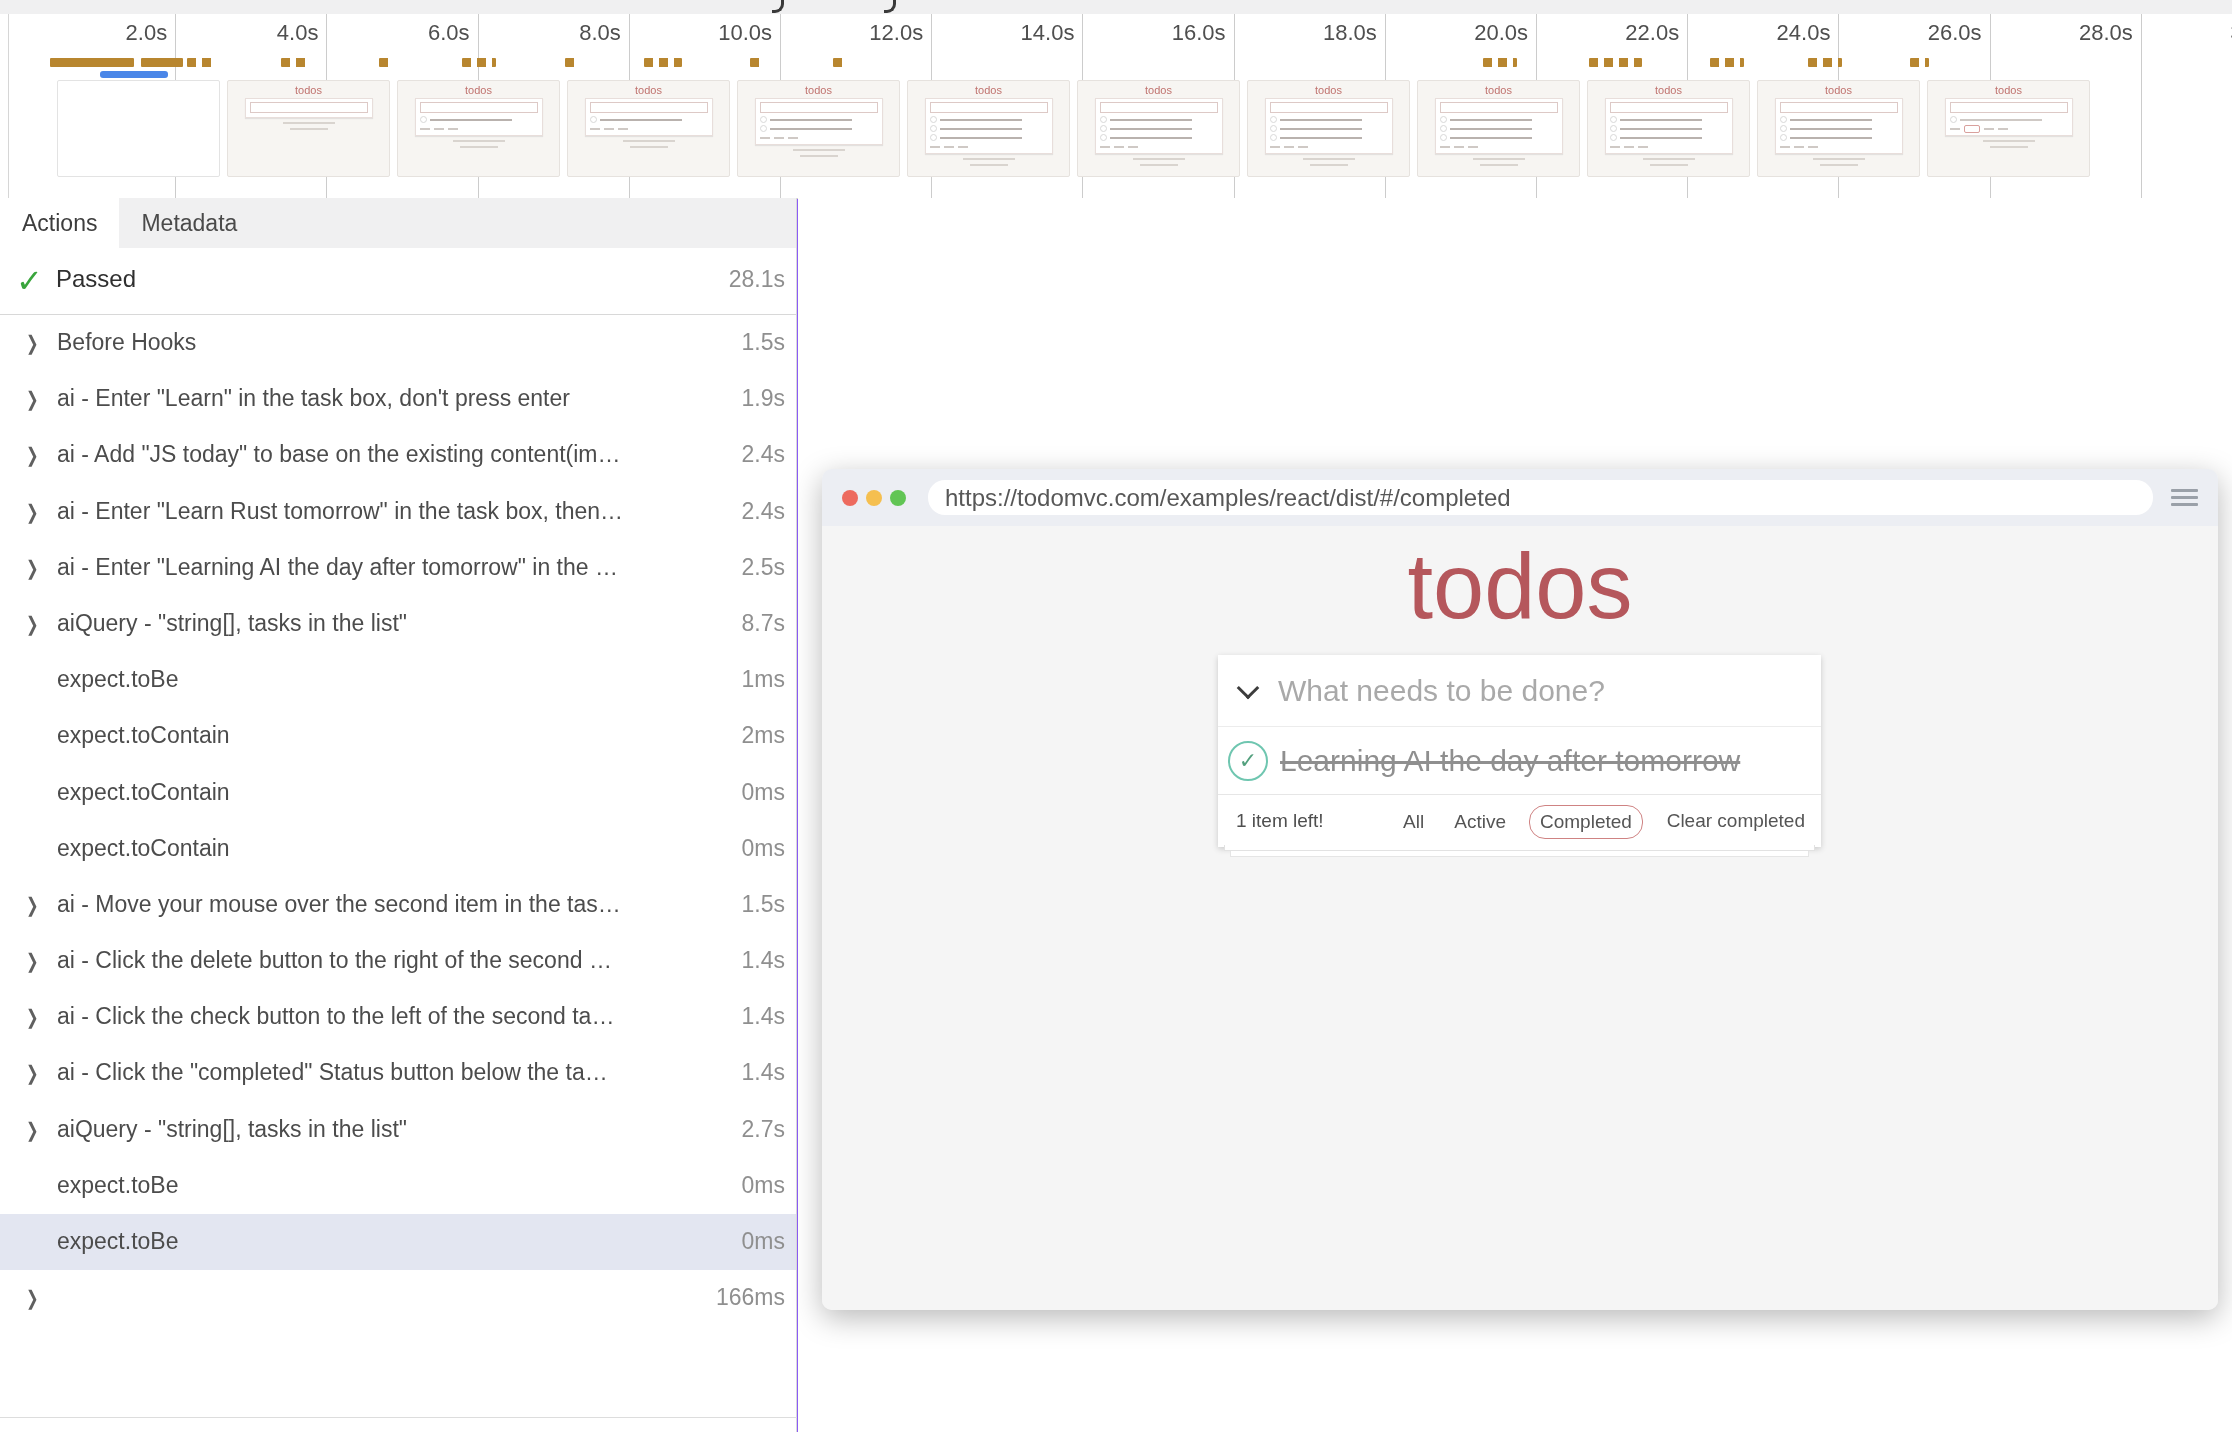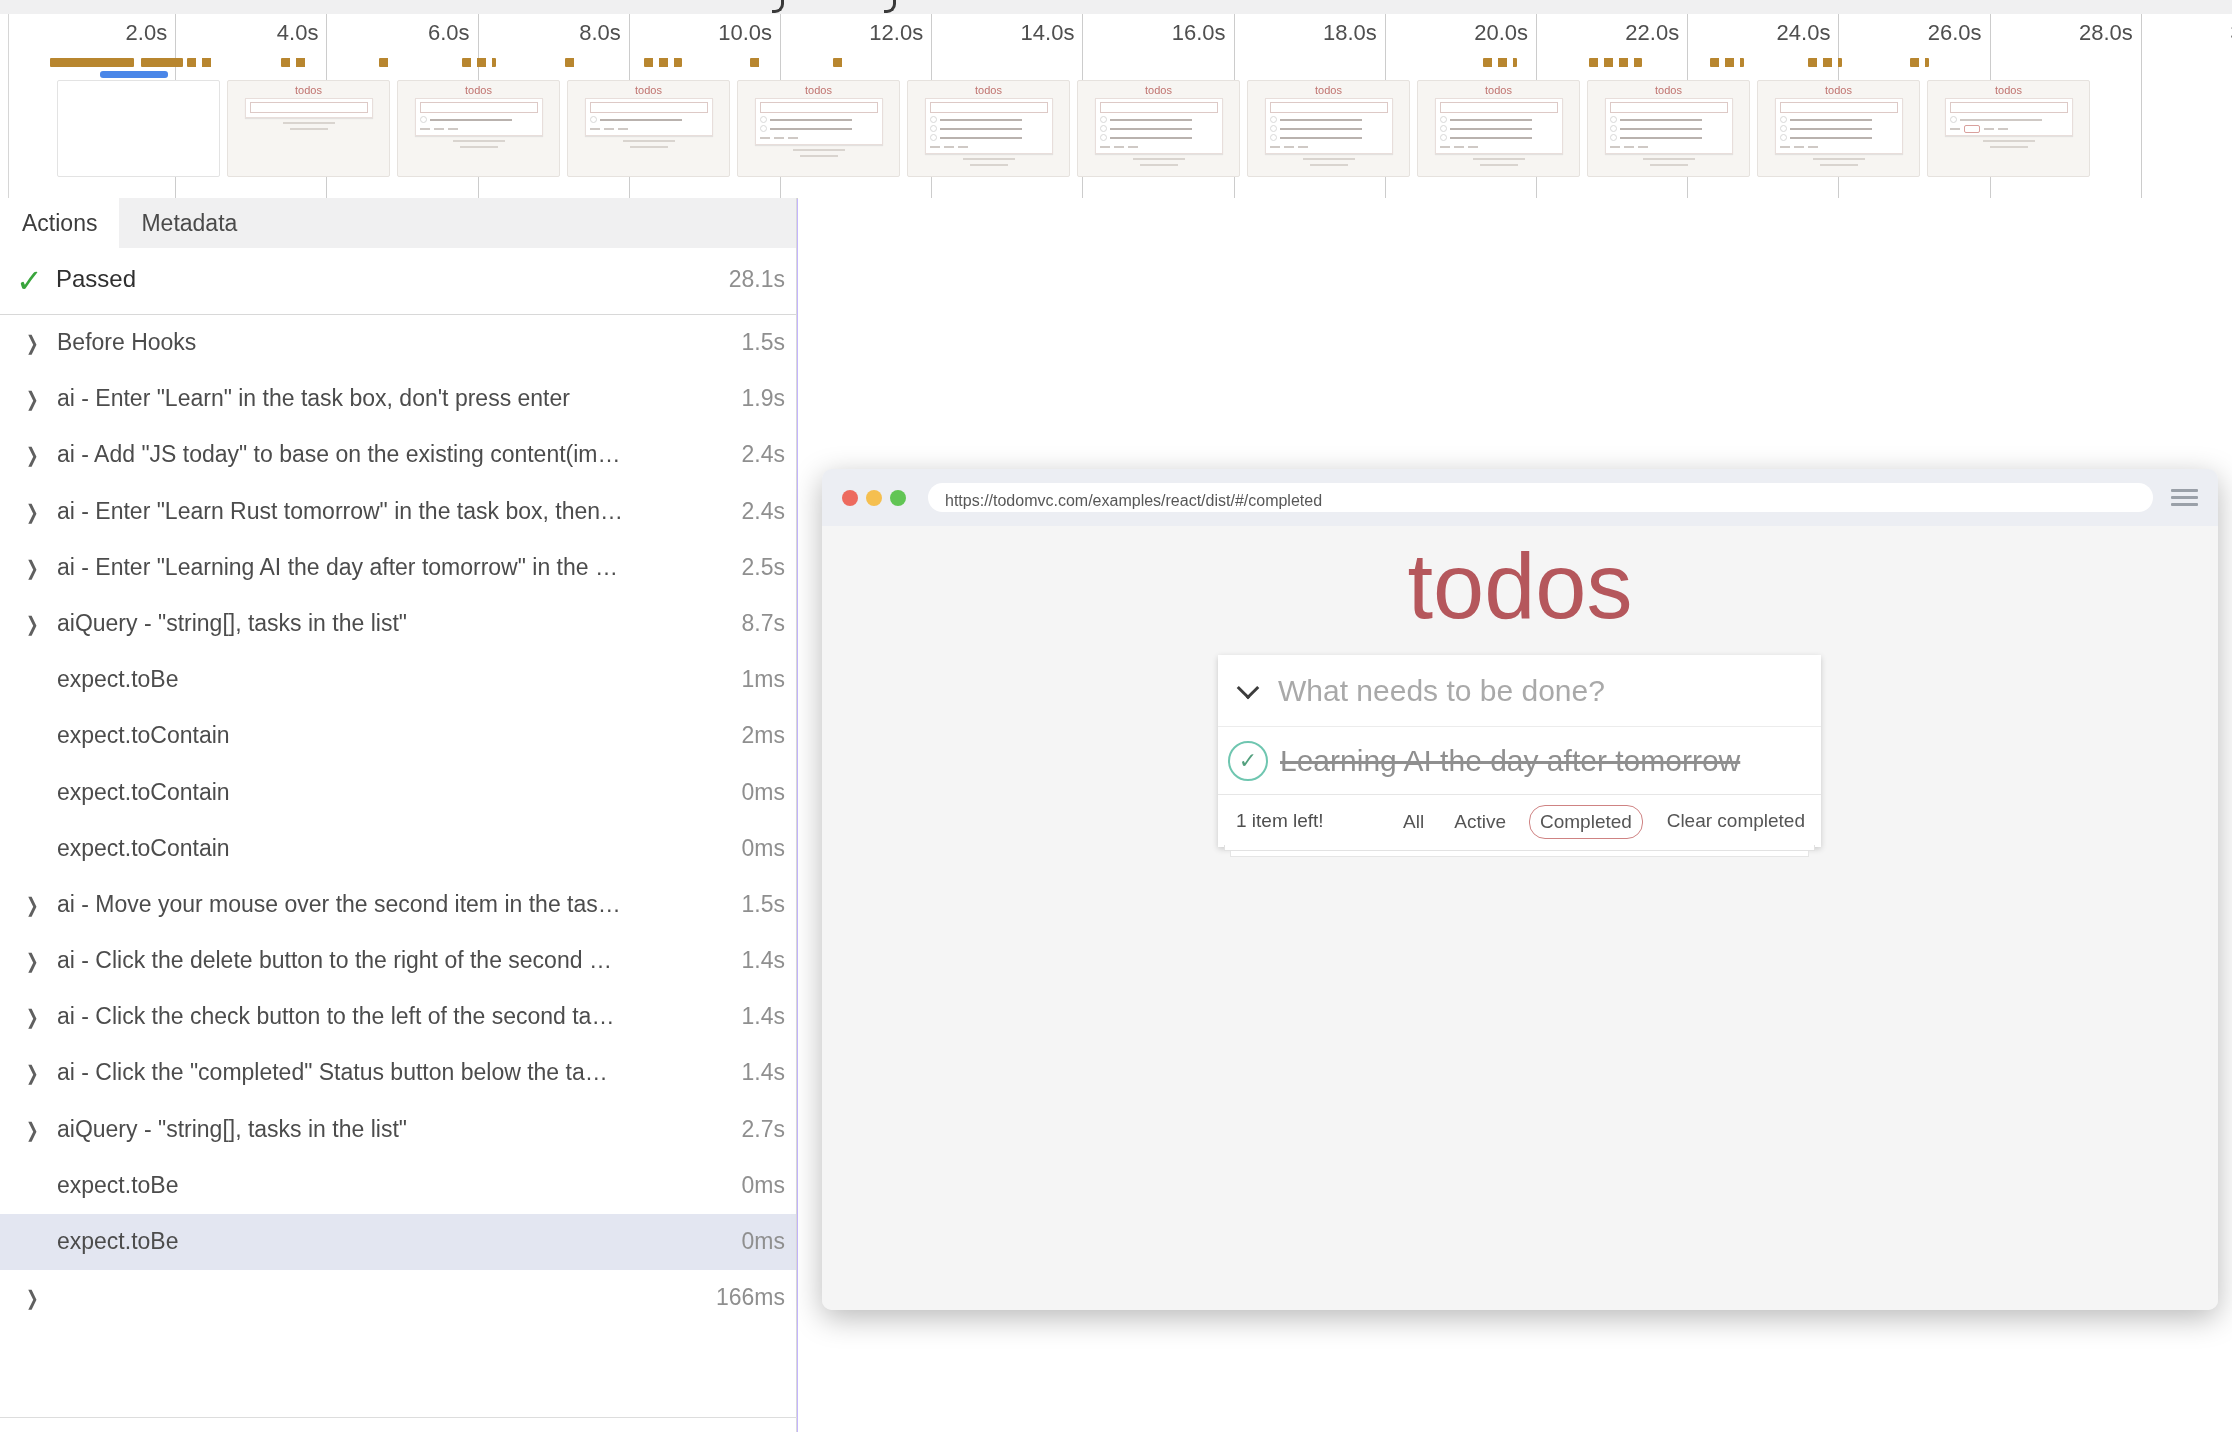--- a/index.html
+++ b/index.html
@@ -1,16 +1,16 @@
 <!DOCTYPE html>
 <html style="--amber: #b8862f; --blue: #4a86e8;"><head>
 <meta charset="utf-8">
 <style>
   html,body{margin:0;padding:0;background:#fff;}
-  .root{position:relative;width:2232px;height:1432px;overflow:hidden;background:#c4b5fd;
+  .root{position:relative;width:2232px;height:1432px;overflow:hidden;background:#8b5cf6;
         font-family:"Liberation Sans",sans-serif;-webkit-font-smoothing:antialiased;}
 
   
   .topstrip{position:absolute;left:0;top:0;width:2232px;height:14px;background:#f0f0f1;overflow:hidden;}
   .frag{position:absolute;top:-2px;width:9px;height:12px;border-right:3px solid #3a3a3a;
         border-bottom:3px solid #3a3a3a;border-bottom-right-radius:9px;}
 
   
   .timeline{position:absolute;left:0;top:14px;width:2232px;height:184px;background:#fff;
             border-bottom:1px solid #cfcfcf;overflow:hidden;}
@@ -62,22 +62,22 @@
 
   .ext-icon{position:absolute;right:22px;top:11px;width:28px;height:28px;}
 
   
   .snapshot{position:absolute;left:0;top:50px;width:1434px;height:1184px;background:#fff;}
   .bwindow{position:absolute;left:24px;top:221px;width:1396px;height:841px;border-radius:10px;
            box-shadow:0 8px 30px rgba(0,0,0,.28);background:#f5f5f5;overflow:hidden;}
   .chrome{position:relative;height:57px;background:#eceef3;display:flex;align-items:center;padding:0 20px;box-sizing:border-box;}
   .dot{width:16px;height:16px;border-radius:50%;margin-right:8px;flex:none;}
   .dot.r{background:#ed6a5e;} .dot.y{background:#f5bf4f;} .dot.g{background:#61c554;}
-  .urlpill{flex:1;height:29px;border-radius:17px;background:#fff;margin-left:14px;margin-right:18px;
-           font-size:16px;color:#575757;line-height:35px;padding-left:17px;overflow:hidden;white-space:nowrap;}
+  .urlpill{flex:1;height:35px;border-radius:17px;background:#fff;margin-left:14px;margin-right:18px;
+           font-size:24px;color:#575757;line-height:35px;padding-left:17px;overflow:hidden;white-space:nowrap;}
   .burger{width:27px;flex:none;display:flex;flex-direction:column;gap:4px;}
   .burger span{display:block;height:3px;background:#9aa0a8;border-radius:1px;}
 
   .appcontent{position:relative;height:784px;background:#f5f5f5;}
   .apptitle{position:absolute;left:0;top:8px;width:100%;text-align:center;font-size:92px;font-weight:300;
             color:#b5575c;}
   .card{position:absolute;left:396px;top:129px;width:603px;background:#fff;
         box-shadow:0 2px 6px rgba(0,0,0,.18);}
   .inrow{position:relative;height:71px;display:flex;align-items:center;}
   .toggle-all{width:60px;display:flex;justify-content:center;}

